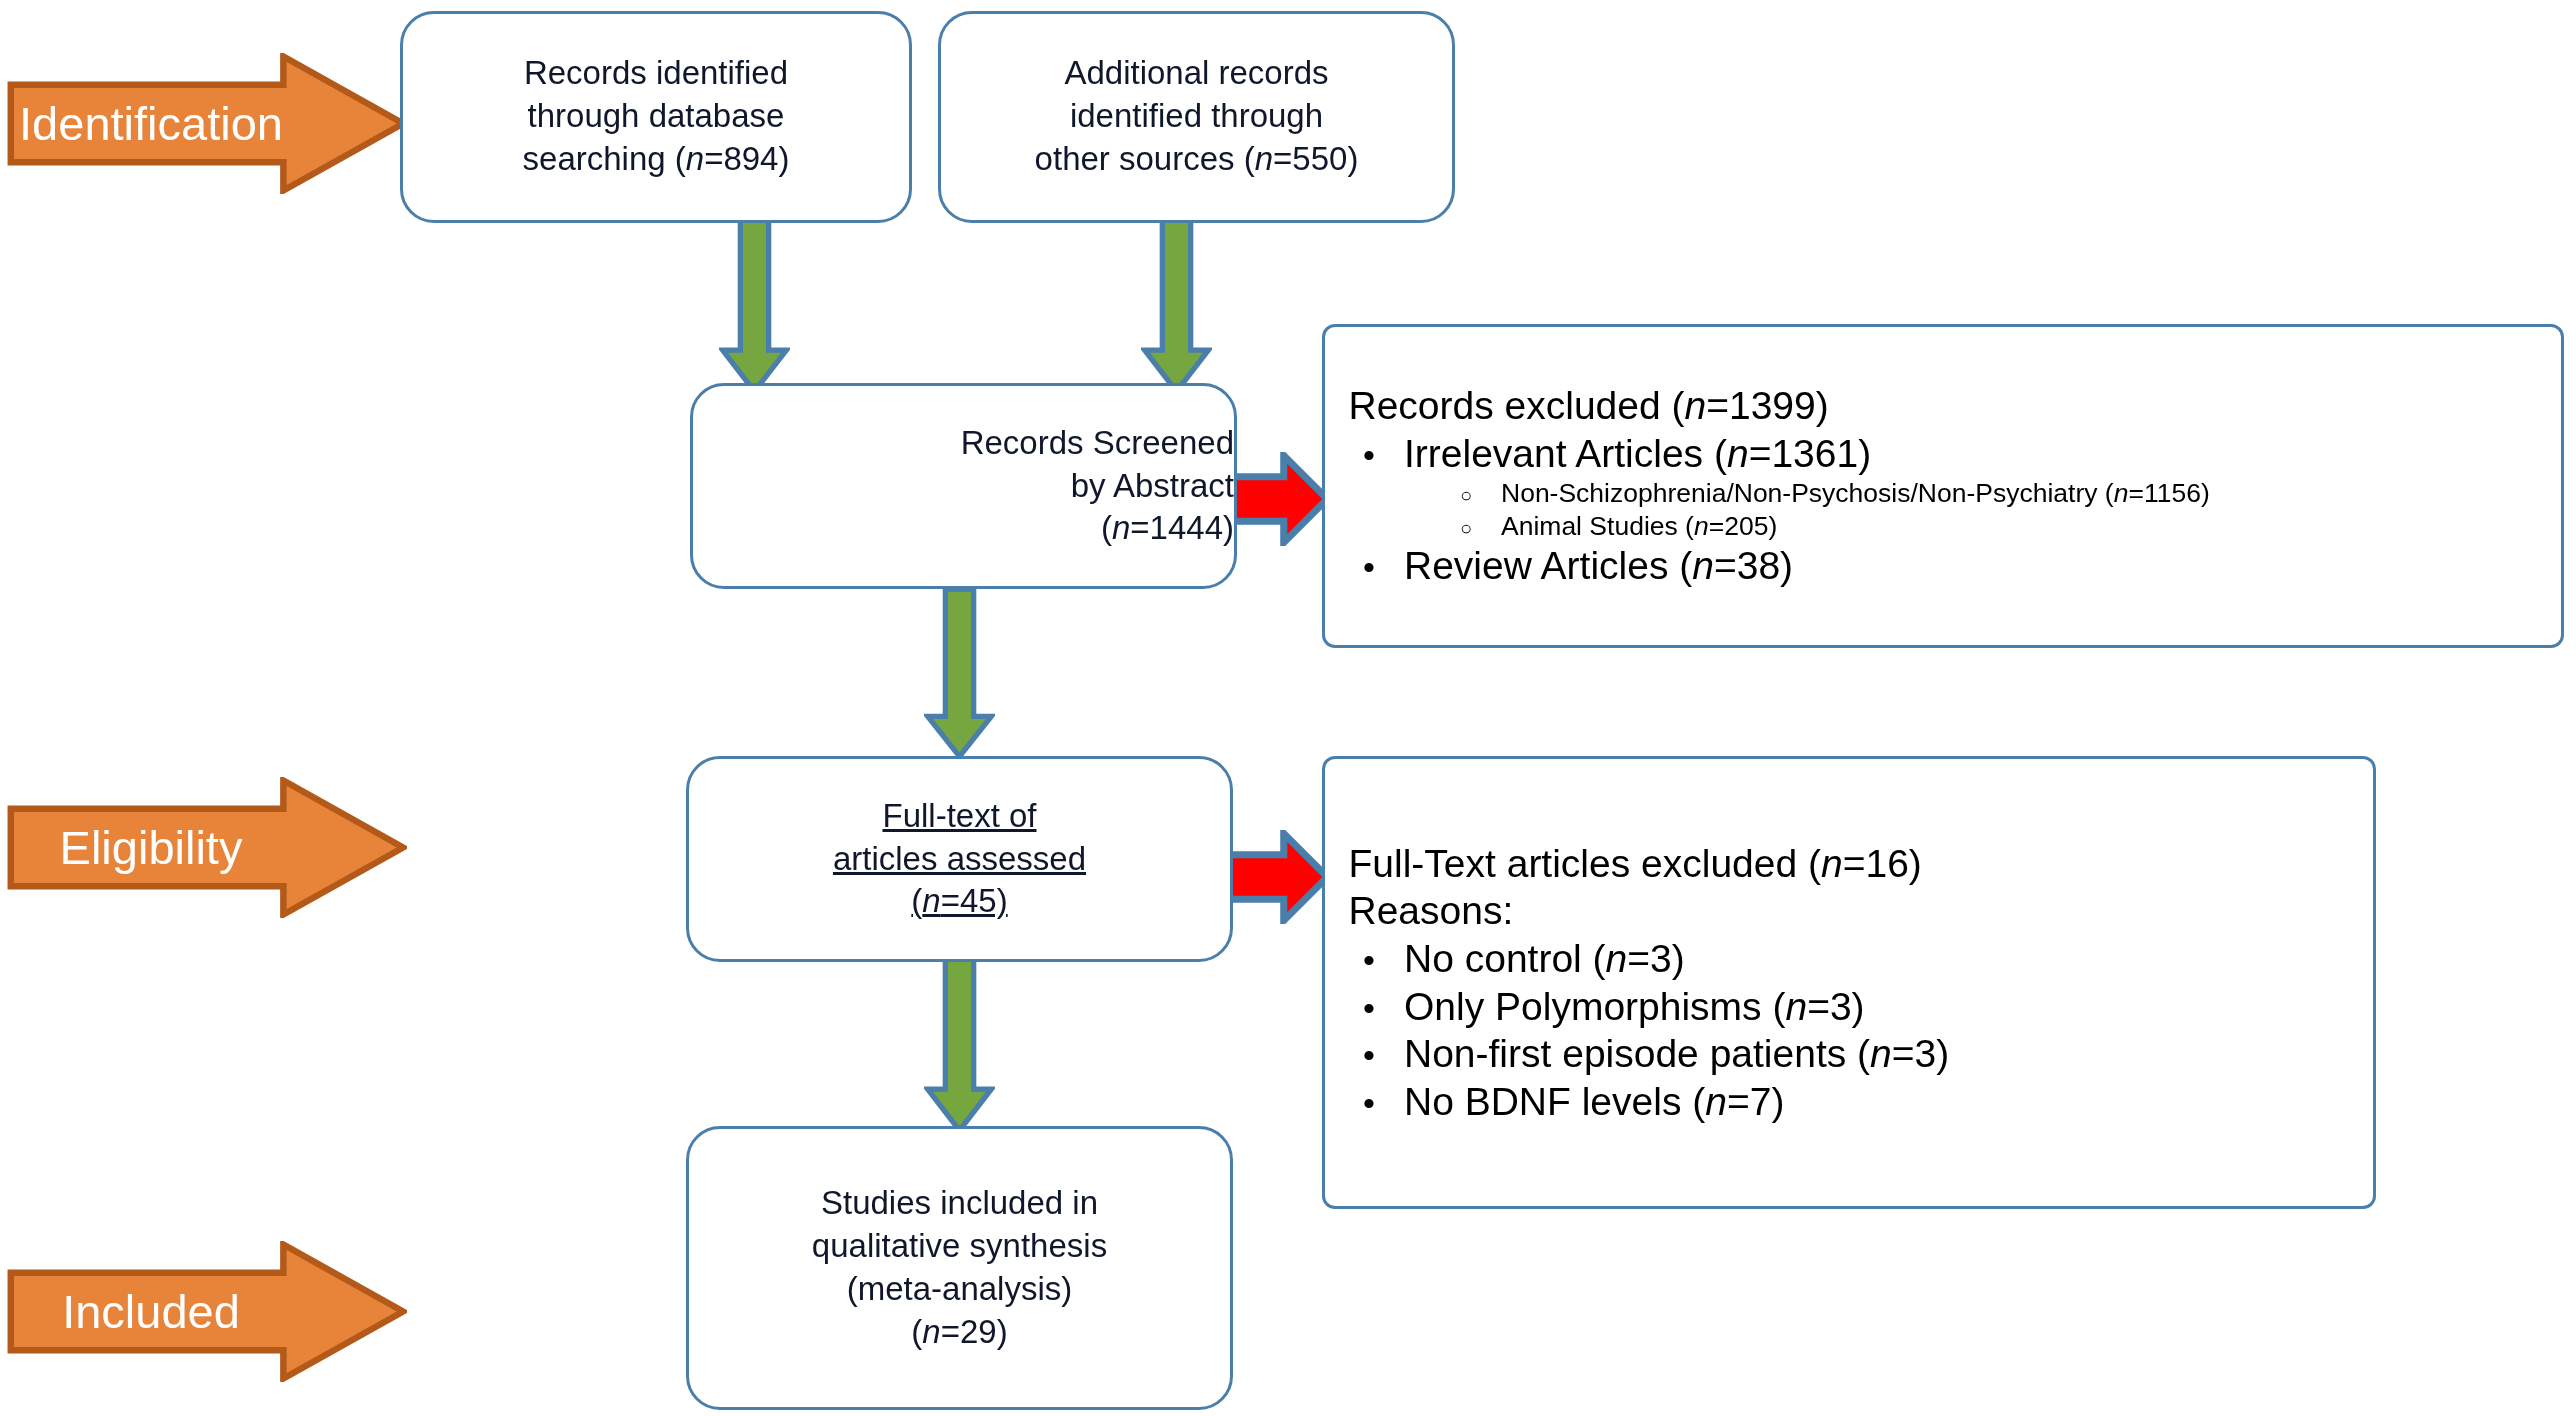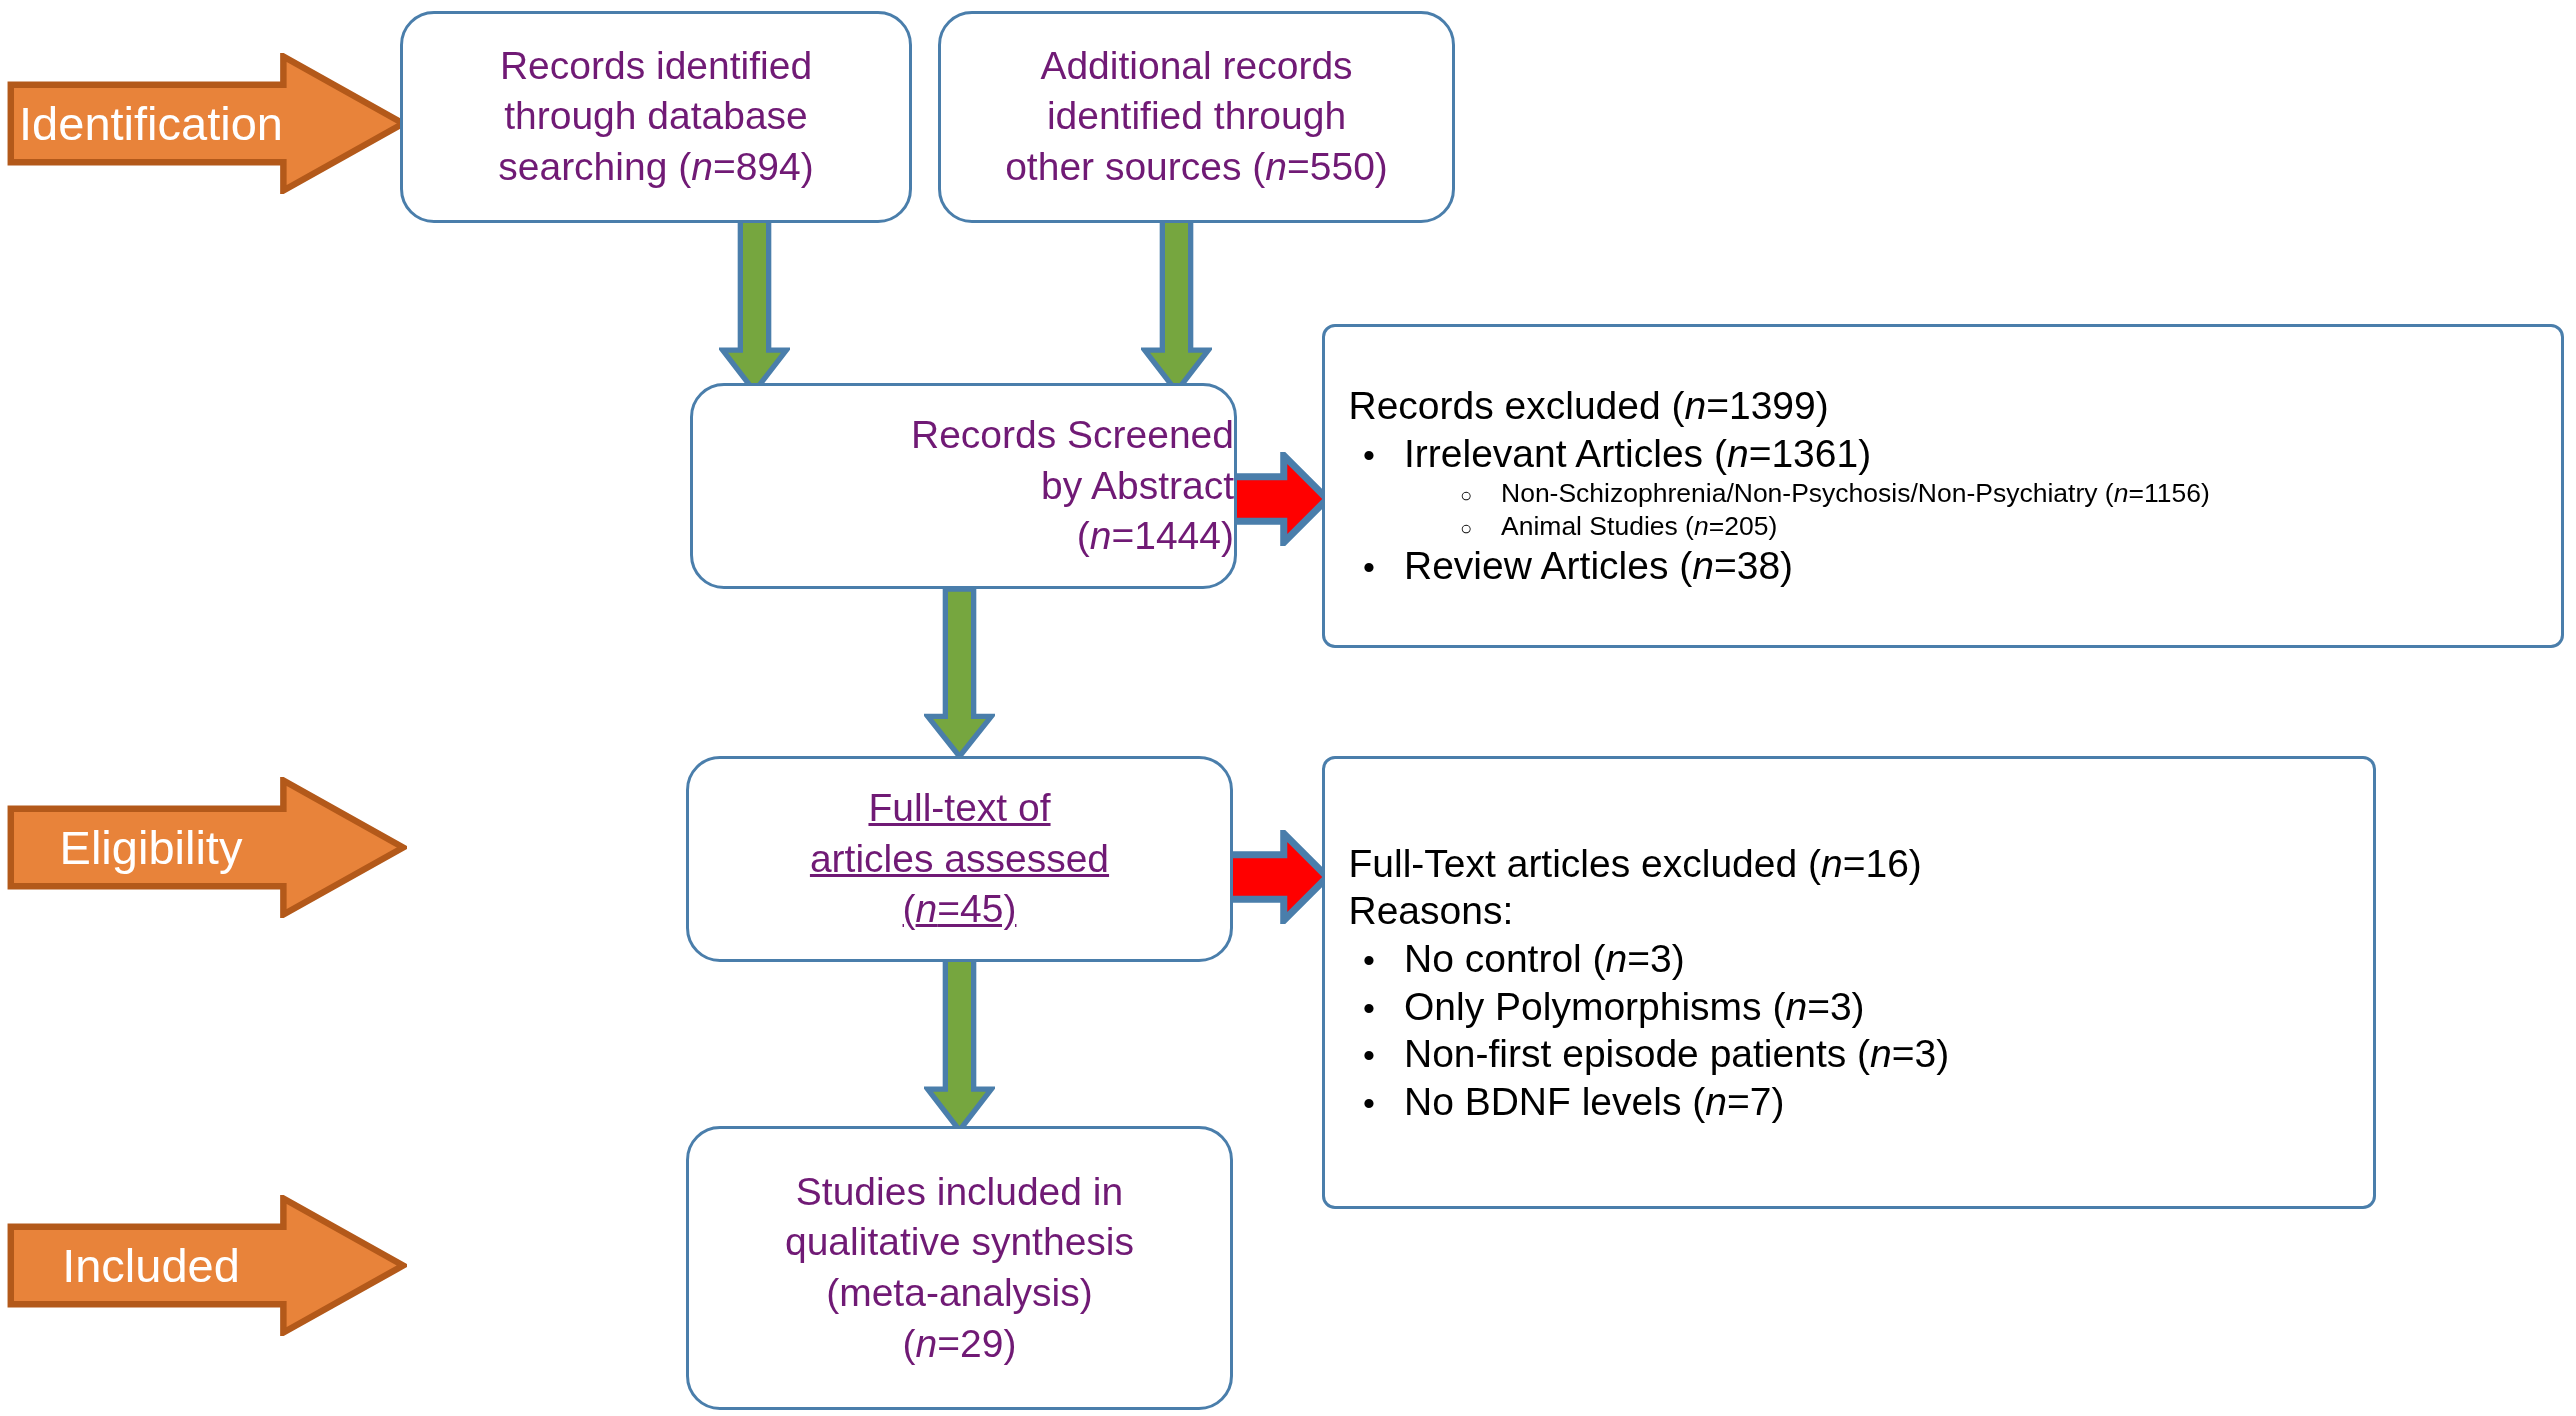--- a/index.html
+++ b/index.html
@@ -22,24 +22,24 @@
   .box {
     position: absolute;
     box-sizing: border-box;
     background: #ffffff;
     border: 3.5px solid #4A7EAB;
     border-radius: 34px;
     display: flex;
     flex-direction: column;
     align-items: center;
     justify-content: center;
-    color: #701a75;
+    color: #0f172a;
     line-height: 1.30;
     text-align: center;
-    font-size: 39px;
+    font-size: 33px;
   }
   .box .ln {
     display: block;
     white-space: nowrap;
   }
   .it { font-style: italic; }
 
   
   .panel {
     position: absolute;
@@ -118,21 +118,21 @@
   </div>
 
 
   <div class="stage-arrow" style="left:7px; top:777px; width:400px; height:141px;text-decoration:underline;">
     <svg width="400" height="141" viewBox="0 0 680 240">
       <polygon points="6,54 470,54 470,6 674,120 470,234 470,186 6,186" fill="#E8833A" stroke="#B3591A" stroke-width="11" stroke-linejoin="miter"></polygon>
     </svg>
     <span class="lbl">Eligibility</span>
   </div>
 
-  <div class="stage-arrow" style="left:7px; top:1195px; width:400px; height:141px;">
+  <div class="stage-arrow" style="left:7px; top:1241px; width:400px; height:141px;">
     <svg width="400" height="141" viewBox="0 0 680 240">
       <polygon points="6,54 470,54 470,6 674,120 470,234 470,186 6,186" fill="#E8833A" stroke="#B3591A" stroke-width="11" stroke-linejoin="miter"></polygon>
     </svg>
     <span class="lbl">Included</span>
   </div>
 
   <div class="conn" style="left:719px; top:218px; width:71px; height:177px;">
     <svg width="71" height="177" viewBox="0 0 120 300">
       <polygon points="36,0 84,0 84,224 114,224 60,294 6,224 36,224" fill="#76A63F" stroke="#4A7EAB" stroke-width="9" stroke-linejoin="miter"></polygon>
     </svg>

